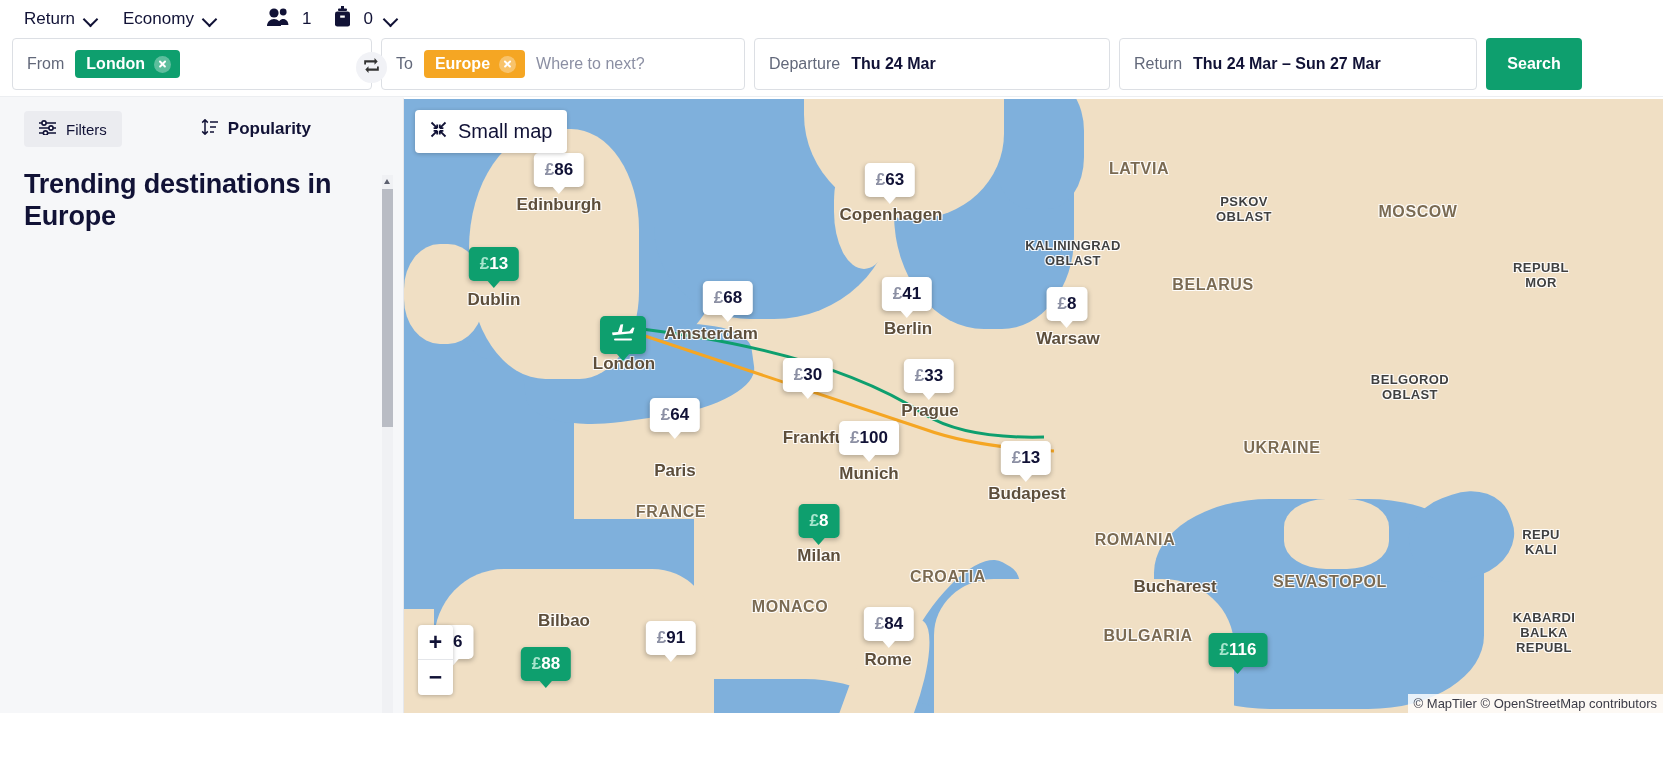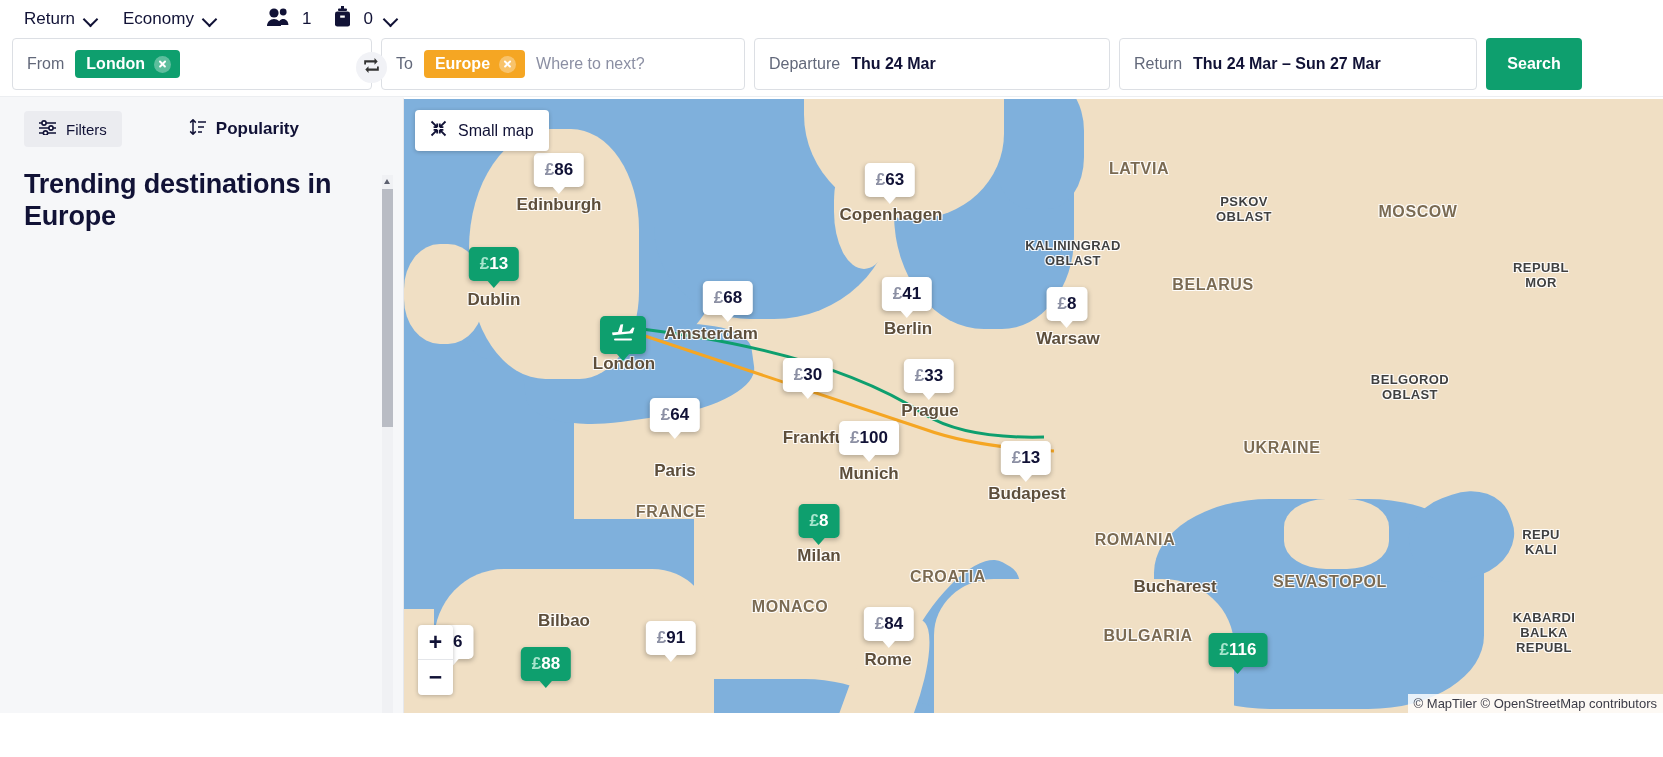--- a/index.html
+++ b/index.html
@@ -124,21 +124,21 @@
   .sidebar {
     width: 403px;
     position: relative;
     padding: 0;
     overflow: hidden;
     background: #f6f7f9;
   }
   .sb-controls {
     display: flex; align-items: center;
     padding: 14px 24px 10px 24px;
-    gap: 0;
+    gap: 12px;
   }
   .filters-btn {
     display: flex; align-items: center; gap: 10px;
     background: #ebecf0;
     border-radius: 4px;
     padding: 9px 15px;
     font-size: 15px; cursor: pointer;
     color: #111236;
   }
   .sort-btn {
@@ -316,21 +316,21 @@
     border-right: 7px solid transparent;
     border-top: 8px solid currentColor;
   }
 
   .smallmap-btn {
     position: absolute; left: 11px; top: 11px;
     background: #fff;
     border-radius: 4px;
     padding: 10px 15px;
     display: flex; align-items: center; gap: 11px;
-    font-size: 16px; cursor: pointer;
+    font-size: 20px; cursor: pointer;
     box-shadow: 0 1px 4px rgba(0,0,0,0.22);
     z-index: 20;
   }
   .zoomctl {
     position: absolute; left: 14px; bottom: 18px;
     background: #fff; border-radius: 4px;
     box-shadow: 0 1px 4px rgba(0,0,0,0.25);
     width: 35px; z-index: 20; overflow: hidden;
   }
   .zoomctl div {

